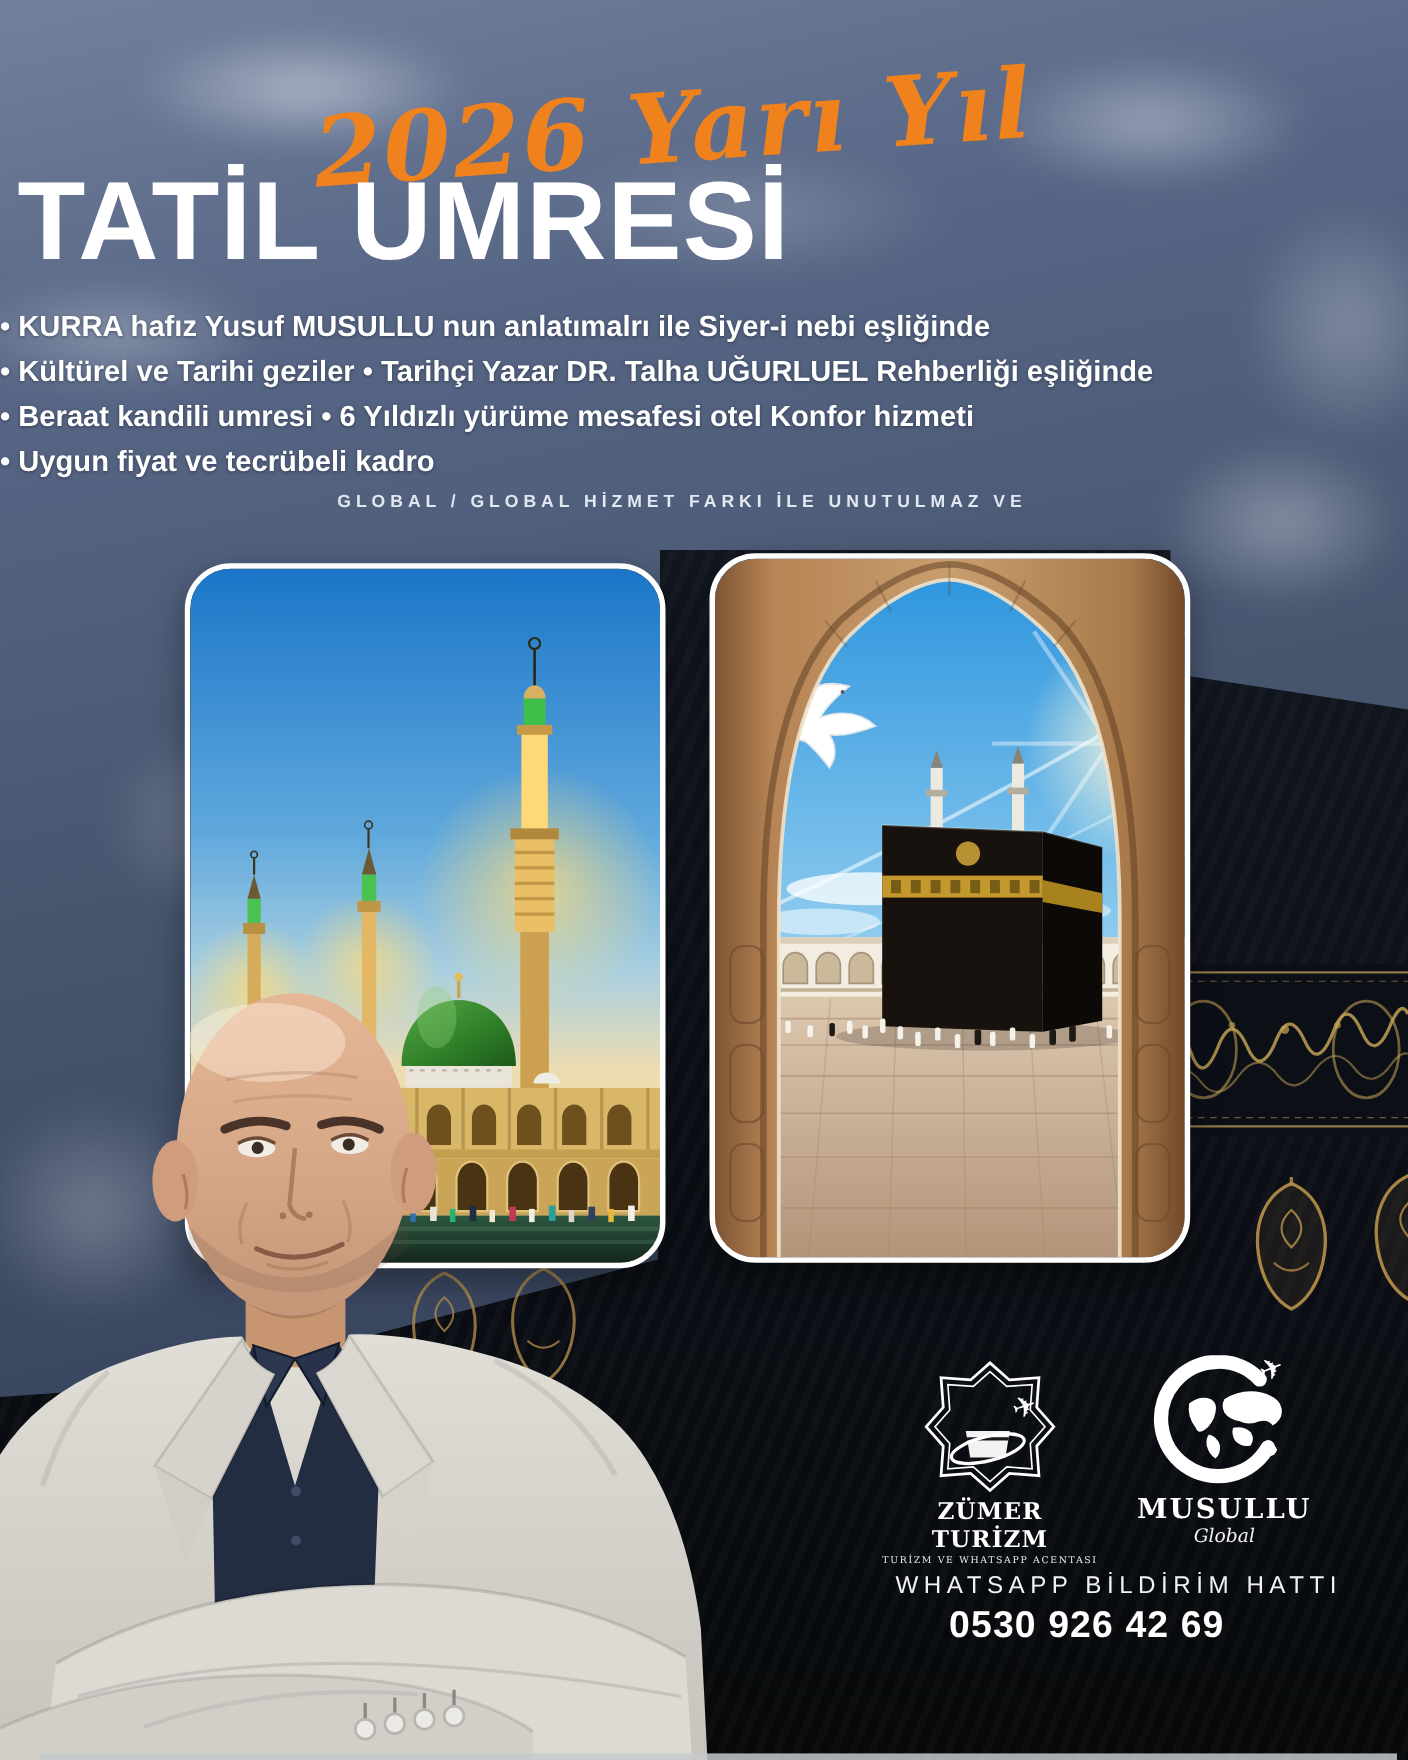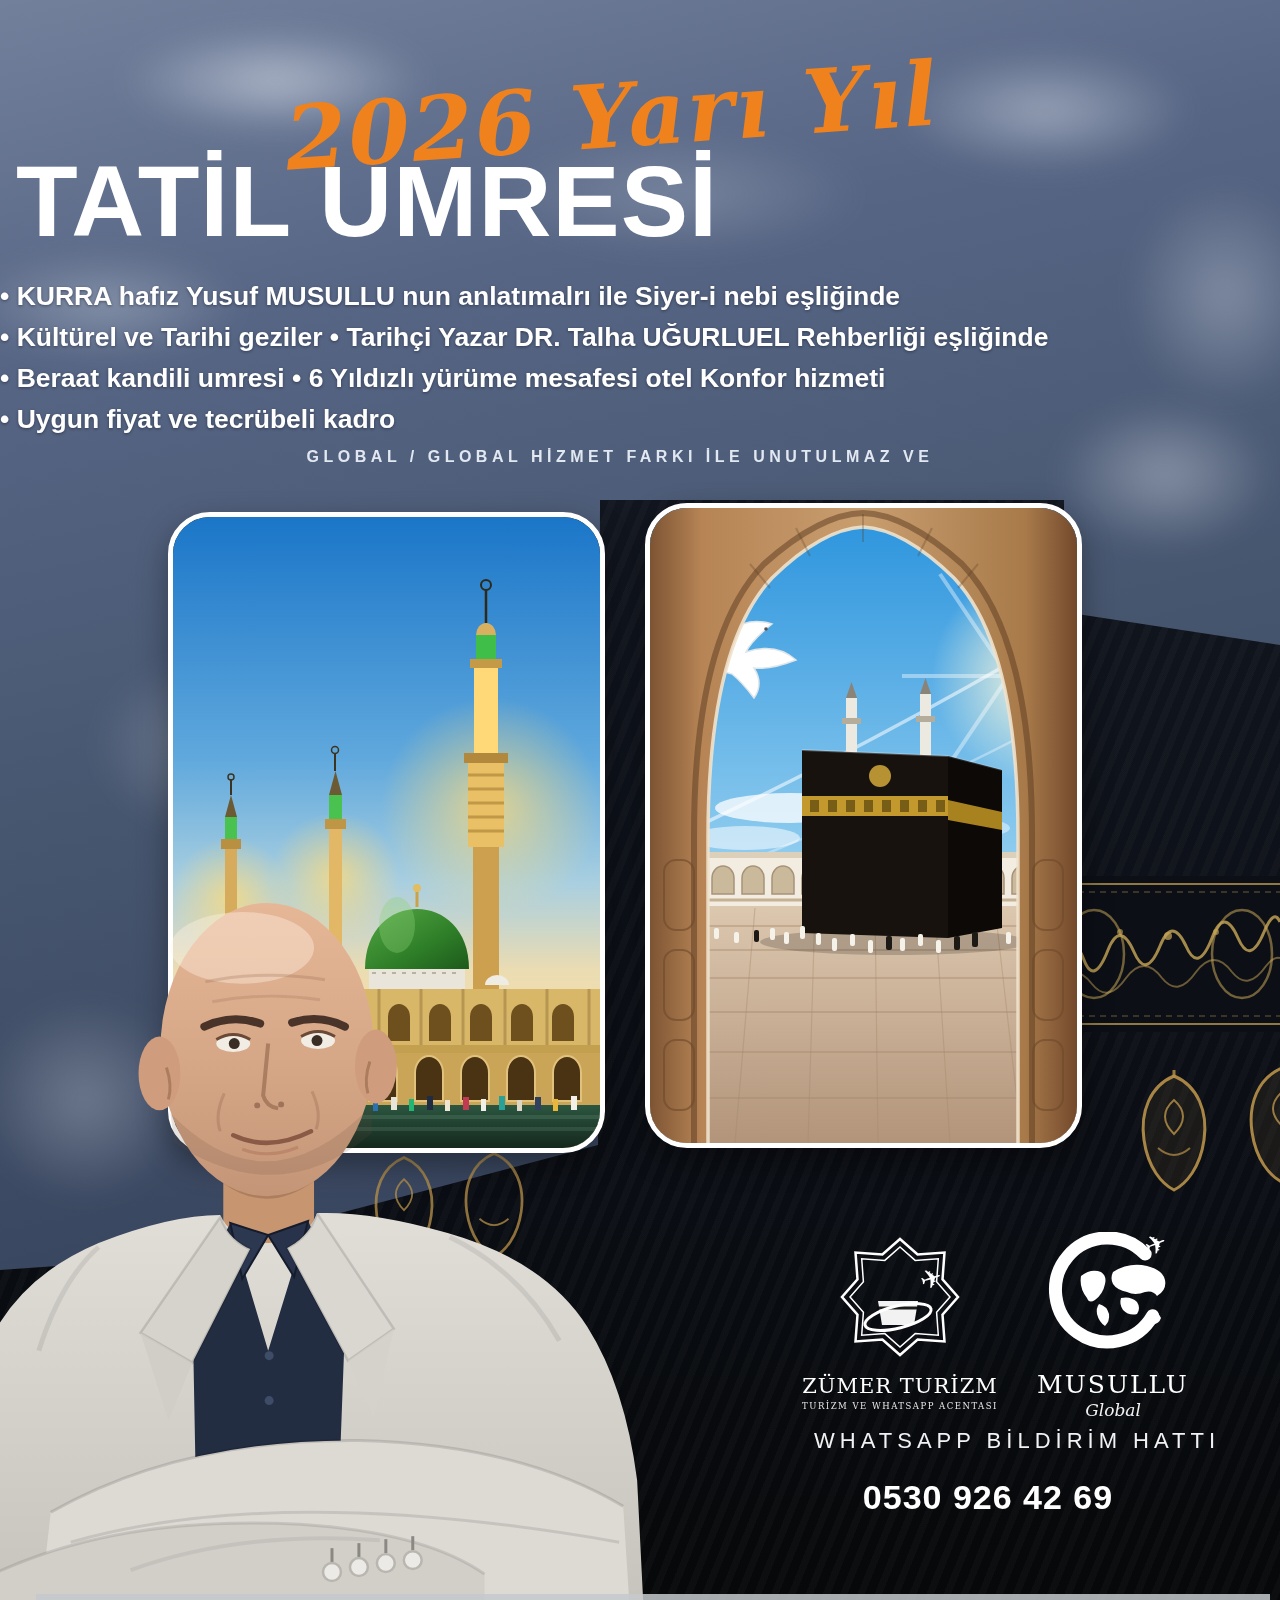--- a/index.html
+++ b/index.html
@@ -25,27 +25,27 @@
     color:#e2e8f1;font-weight:600;font-size:16px;letter-spacing:4.5px;line-height:26px;}
   .photo{position:absolute;border:5px solid #ffffff;border-radius:42px;overflow:hidden;
     box-shadow:0 12px 30px rgba(0,0,0,.35);background:#123;}
   .photo svg{display:block;}
   .photo-left{left:168px;top:512px;width:427px;height:631px;}
   .photo-right{left:645px;top:503px;width:427px;height:635px;}
   .man{position:absolute;left:-20px;top:882px;width:690px;height:718px;}
   .logo{position:absolute;text-align:center;color:#fff;}
   .logo-zumer{left:800px;top:1236px;width:200px;}
   .logo-musullu{left:1018px;top:1232px;width:190px;}
-  .logo-name{font-family:"DejaVu Serif",serif;font-weight:normal;font-size:21px;letter-spacing:1px;margin-top:16px;}
+  .logo-name{font-family:"DejaVu Serif",serif;font-weight:bold;font-size:21px;letter-spacing:1px;margin-top:3px;}
   .logo-sub{font-family:"DejaVu Serif",serif;font-size:8.5px;letter-spacing:1.5px;margin-top:3px;color:#e8e8e8;}
   .logo-sub-script{font-family:"DejaVu Serif",serif;font-style:italic;font-size:17px;margin-top:1px;color:#f2f2f2;}
   .musullu-name{font-size:25px;letter-spacing:2px;}
   .contact{position:absolute;left:756px;top:1428px;width:464px;text-align:center;color:#fff;}
   .contact-header{font-size:22px;letter-spacing:5px;font-weight:400;color:#f1f2f4;text-align:right;}
-  .contact-phone{font-size:34px;font-weight:800;letter-spacing:1px;margin-top:24px;line-height:38px;}
+  .contact-phone{font-size:34px;font-weight:800;letter-spacing:1px;margin-top:4px;line-height:38px;}
   .gold-band{position:absolute;left:1056px;top:876px;width:224px;height:156px;}
   .medallion{position:absolute;}
   .bottom-strip{position:absolute;left:36px;right:10px;bottom:0;height:6px;
     background:rgba(198,201,205,.85);z-index:9;}
 </style>
 </head>
 <body>
 
 <div class="poster">
 

